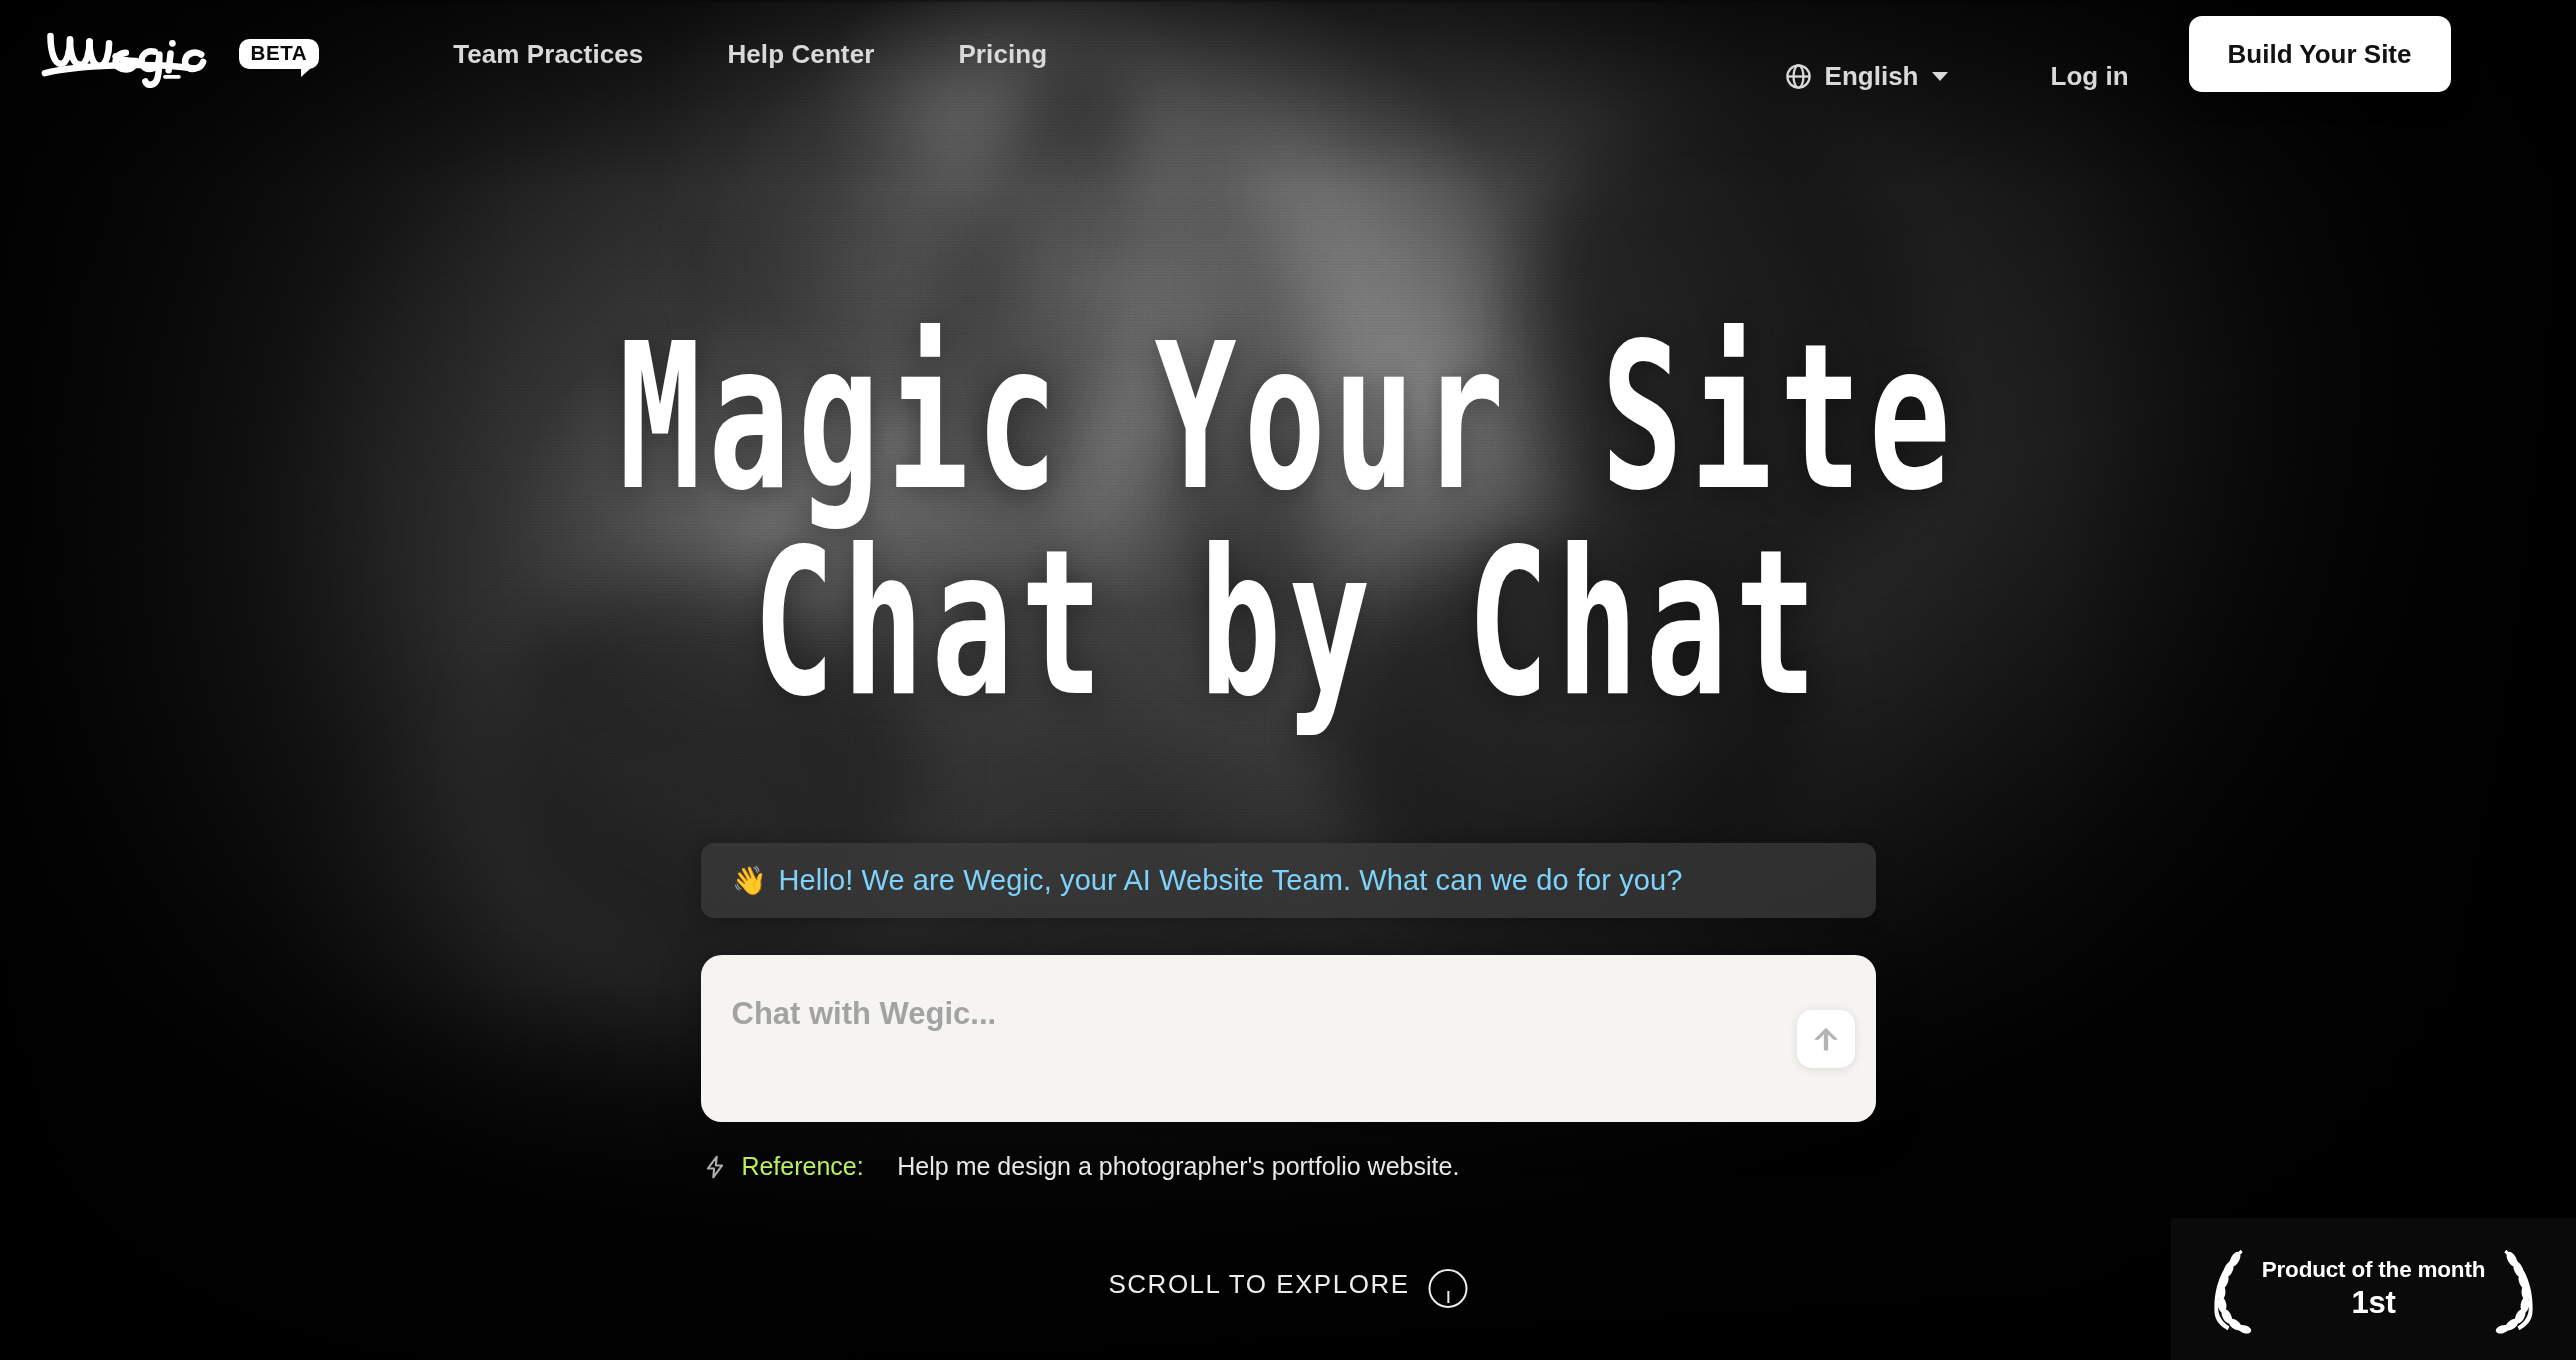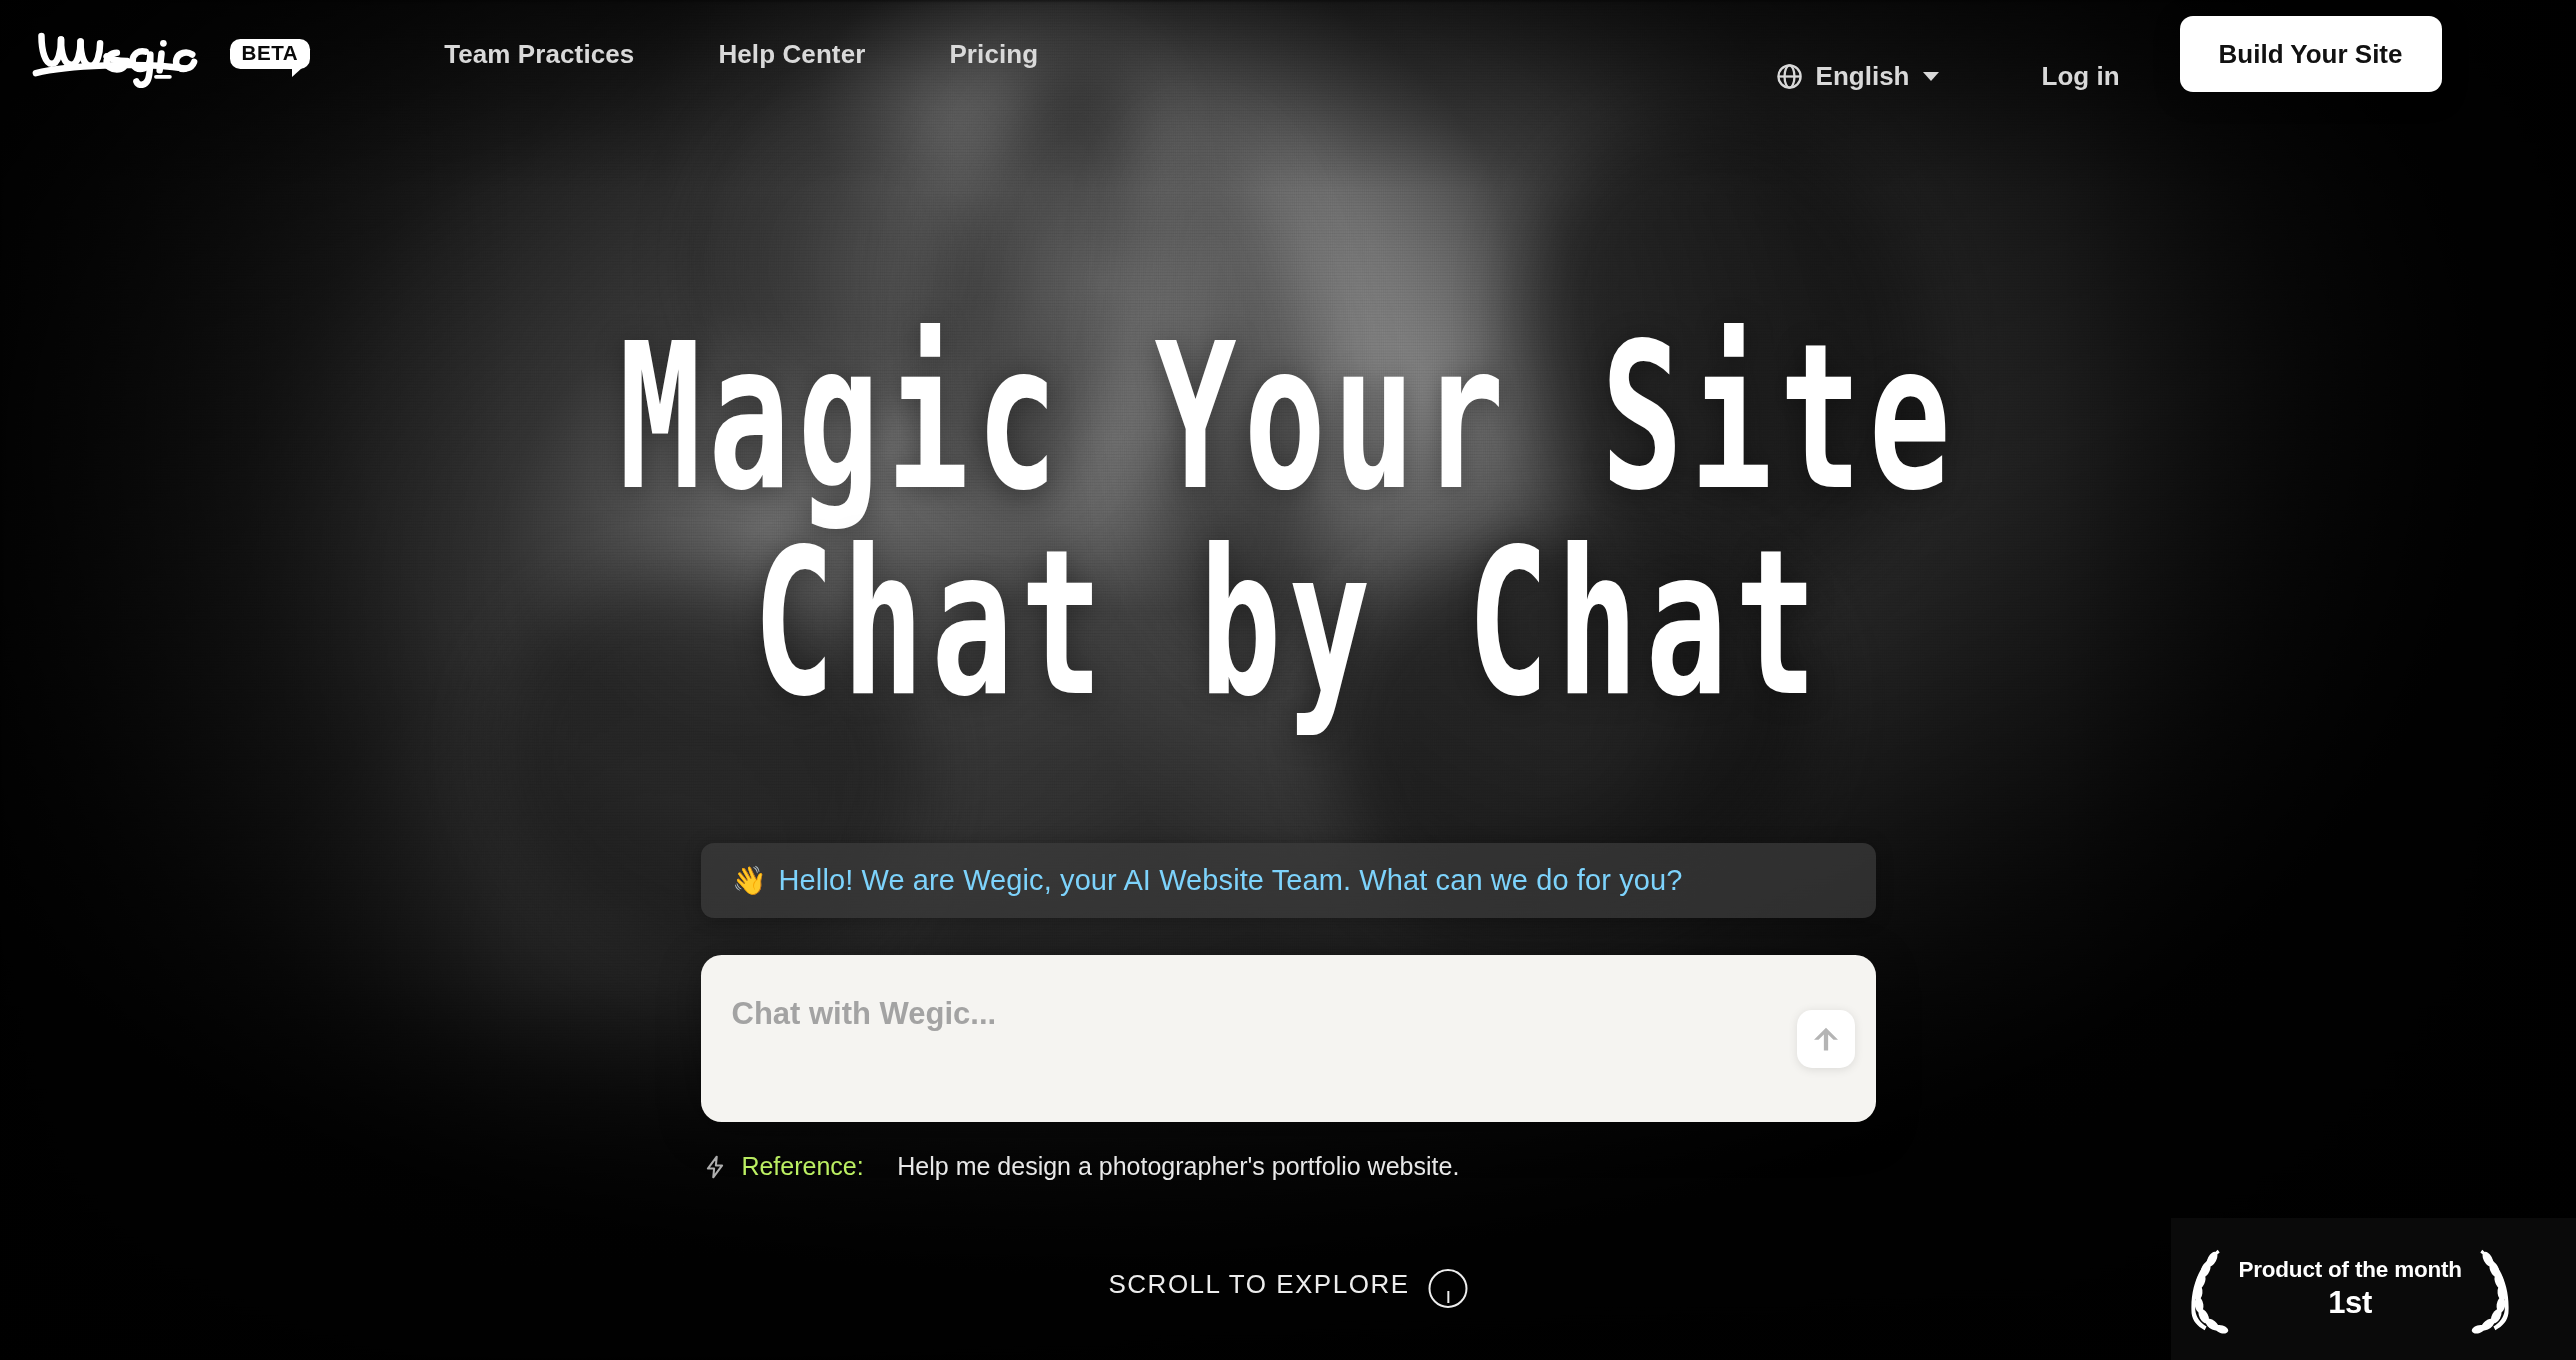--- a/index.html
+++ b/index.html
@@ -40,21 +40,21 @@
   }
   .grain {
     position:absolute; inset:0; opacity:0.16; mix-blend-mode:overlay;
     background-image:
       repeating-linear-gradient(0deg, rgba(255,255,255,0.22) 0 0.9px, rgba(0,0,0,0.22) 0.9px 1.9px),
       repeating-linear-gradient(90deg, rgba(255,255,255,0.18) 0 0.9px, rgba(0,0,0,0.18) 0.9px 1.9px);
     background-size:2.8px 2.8px, 1.9px 1.9px;
   }
 
   
-  .nav { position:absolute; top:0; left:7px; width:2457px; height:108px; display:flex; align-items:center; z-index:40; }
+  .nav { position:absolute; top:0; left:16px; width:2457px; height:108px; display:flex; align-items:center; z-index:40; }
   .logo-wrap { display:flex; align-items:center; gap:15px; margin-left:20.6px; }
   .logo-mark { width:187px; height:67px; }
   .beta { position:relative; background:#fff; color:#0a0a0a; font-weight:800; font-size:20.6px;
           letter-spacing:0.5px; padding:4.7px 12px 5.6px; border-radius:10.3px; line-height:1; }
   .beta::after { content:""; position:absolute; right:8.4px; bottom:-7.5px; width:0; height:0;
                  border-left:10.3px solid #fff; border-bottom:9.4px solid transparent; }
 
   .nav-links { display:flex; align-items:center; gap:0; margin-left:92px; }
   .nav-link { color:#d9d9d9; font-size:26px; font-weight:600; padding:0 42px; letter-spacing:0.1px; cursor:pointer; white-space:nowrap; }
 
@@ -109,21 +109,21 @@
   .scroll { position:absolute; left:50%; transform:translateX(-50%); top:1269px;
             display:flex; align-items:flex-start; gap:19px; }
   .scroll-text { color:#ededed; font-size:26px; font-weight:500; letter-spacing:1.5px; }
   .scroll-circle { width:39px; height:39px; border:2.3px solid #ededed; border-radius:50%;
                    position:relative; cursor:pointer; }
   .scroll-circle::after { content:""; position:absolute; left:50%; bottom:2.8px; transform:translateX(-50%);
                           width:2.3px; height:12px; background:#ededed; }
 
   
   .badge { position:absolute; right:0; bottom:0; width:405px; height:142px; background:#0a0a0a;
-           display:flex; align-items:center; justify-content:flex-start; gap:9.4px; z-index:45; cursor:pointer; }
+           display:flex; align-items:center; justify-content:center; gap:9.4px; z-index:45; cursor:pointer; }
   .laurel { width:58px; height:90px; display:block; flex:none; }
   .badge-text { display:flex; flex-direction:column; align-items:center; gap:1.9px; }
   .badge-title { color:#fff; font-size:22.5px; font-weight:700; letter-spacing:-0.2px; white-space:nowrap; }
   .badge-rank { color:#fff; font-size:31px; font-weight:700; letter-spacing:-0.3px; }
 </style>
 </head>
 <body>
 
 <div class="page">
 

